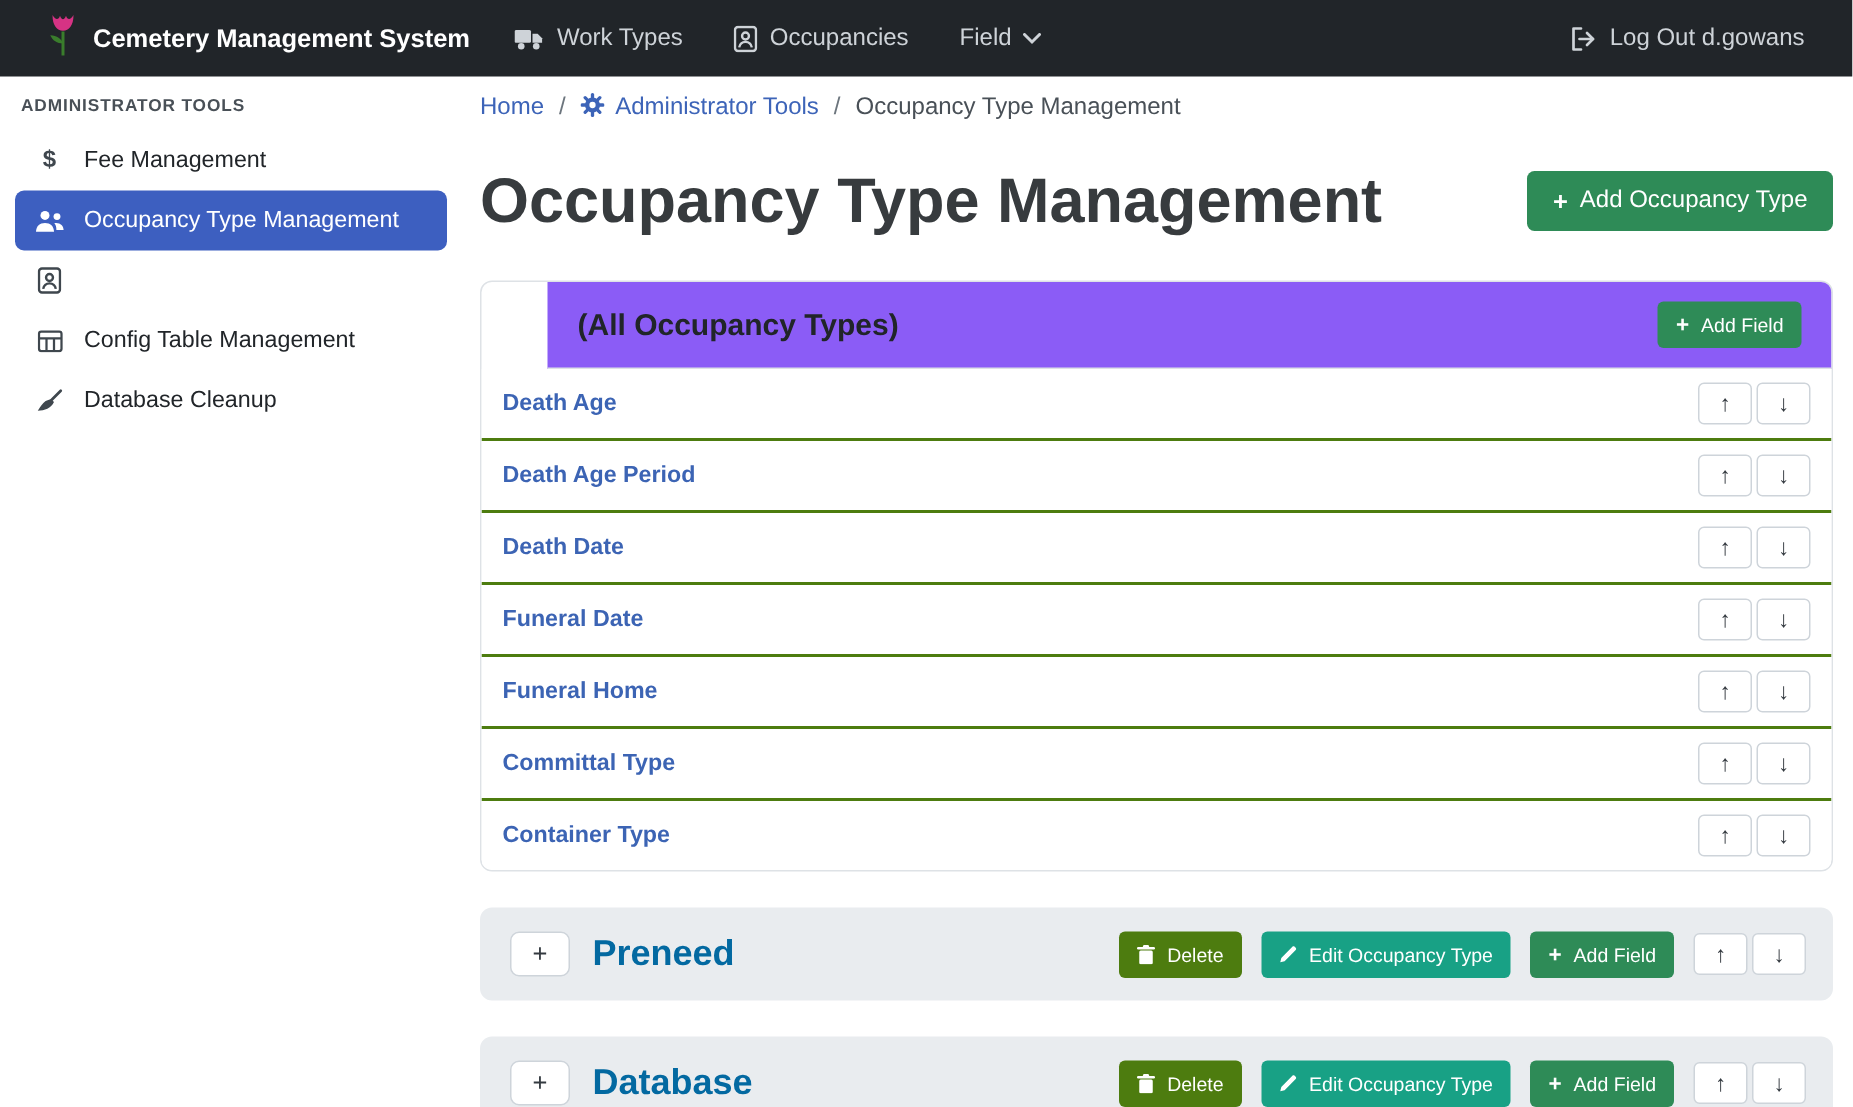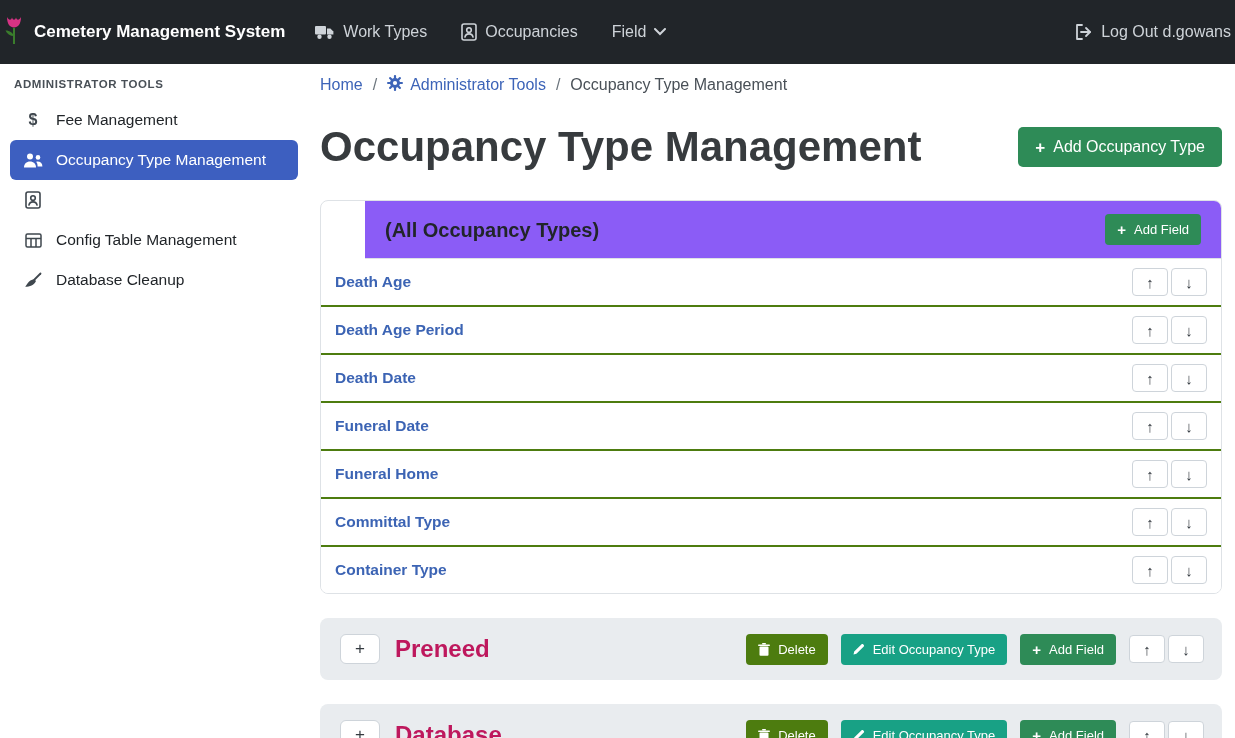--- a/index.html
+++ b/index.html
@@ -1,21 +1,21 @@
 <!DOCTYPE html>
 <html><head>
 <meta charset="utf-8">
 <style>
   * { box-sizing: border-box; margin: 0; padding: 0; }
   html,body { width: 1235px; height: 738px; overflow: hidden; background: #fff;
     font-family: "Liberation Sans", sans-serif; color: #212529; }
 
   
-  .navbar { height: 64px; background: #212529; display: flex; align-items: center;
-    padding: 0 4px; }
+  .navbar { height: 51px; background: #212529; display: flex; align-items: center;
+    padding: 0 32px; }
   .brand { display: flex; align-items: center; gap: 10px; color: #fff;
     font-weight: 700; font-size: 17px; cursor: pointer; }
   .nav-items { display: flex; align-items: center; gap: 34px; margin-left: 30px; }
   .nav-link { display: flex; align-items: center; gap: 8px; color: #ced3d8;
     font-size: 16px; text-decoration: none; cursor: pointer; }
   .nav-right { margin-left: auto; }
 
   
   .layout { display: flex; height: 567px; }
   .sidebar { width: 308px; padding: 8px 10px 0 10px; flex: none; }
@@ -68,21 +68,21 @@
   .field-row:last-child { border-bottom: none; }
   .field-link { color: #3c64b4; font-weight: 700; font-size: 15.5px;
     text-decoration: none; cursor: pointer; }
 
   
   .section-bar { margin-top: 24px; background: #e9ecef; border-radius: 8px; height: 62px;
     display: flex; align-items: center; padding: 0 18px 0 20px; }
   .expand-btn { width: 40px; height: 30px; background: #fff; border: 1px solid #ced4da;
     border-radius: 6px; font-size: 17px; color: #343a40; cursor: pointer;
     display: inline-flex; align-items: center; justify-content: center; font-family: inherit; }
-  .section-title { font-size: 24px; font-weight: 600; color: #be185d; margin-left: 15px; }
+  .section-title { font-size: 24px; font-weight: 600; color: #0369a1; margin-left: 15px; }
   .section-actions { margin-left: auto; display: flex; align-items: center; gap: 13px; }
 
   .icn svg, .nav-link svg, .btn svg { display: block; }
 </style>
 </head>
 <body>
 
 <header class="navbar">
   <div class="brand">
     <span>

